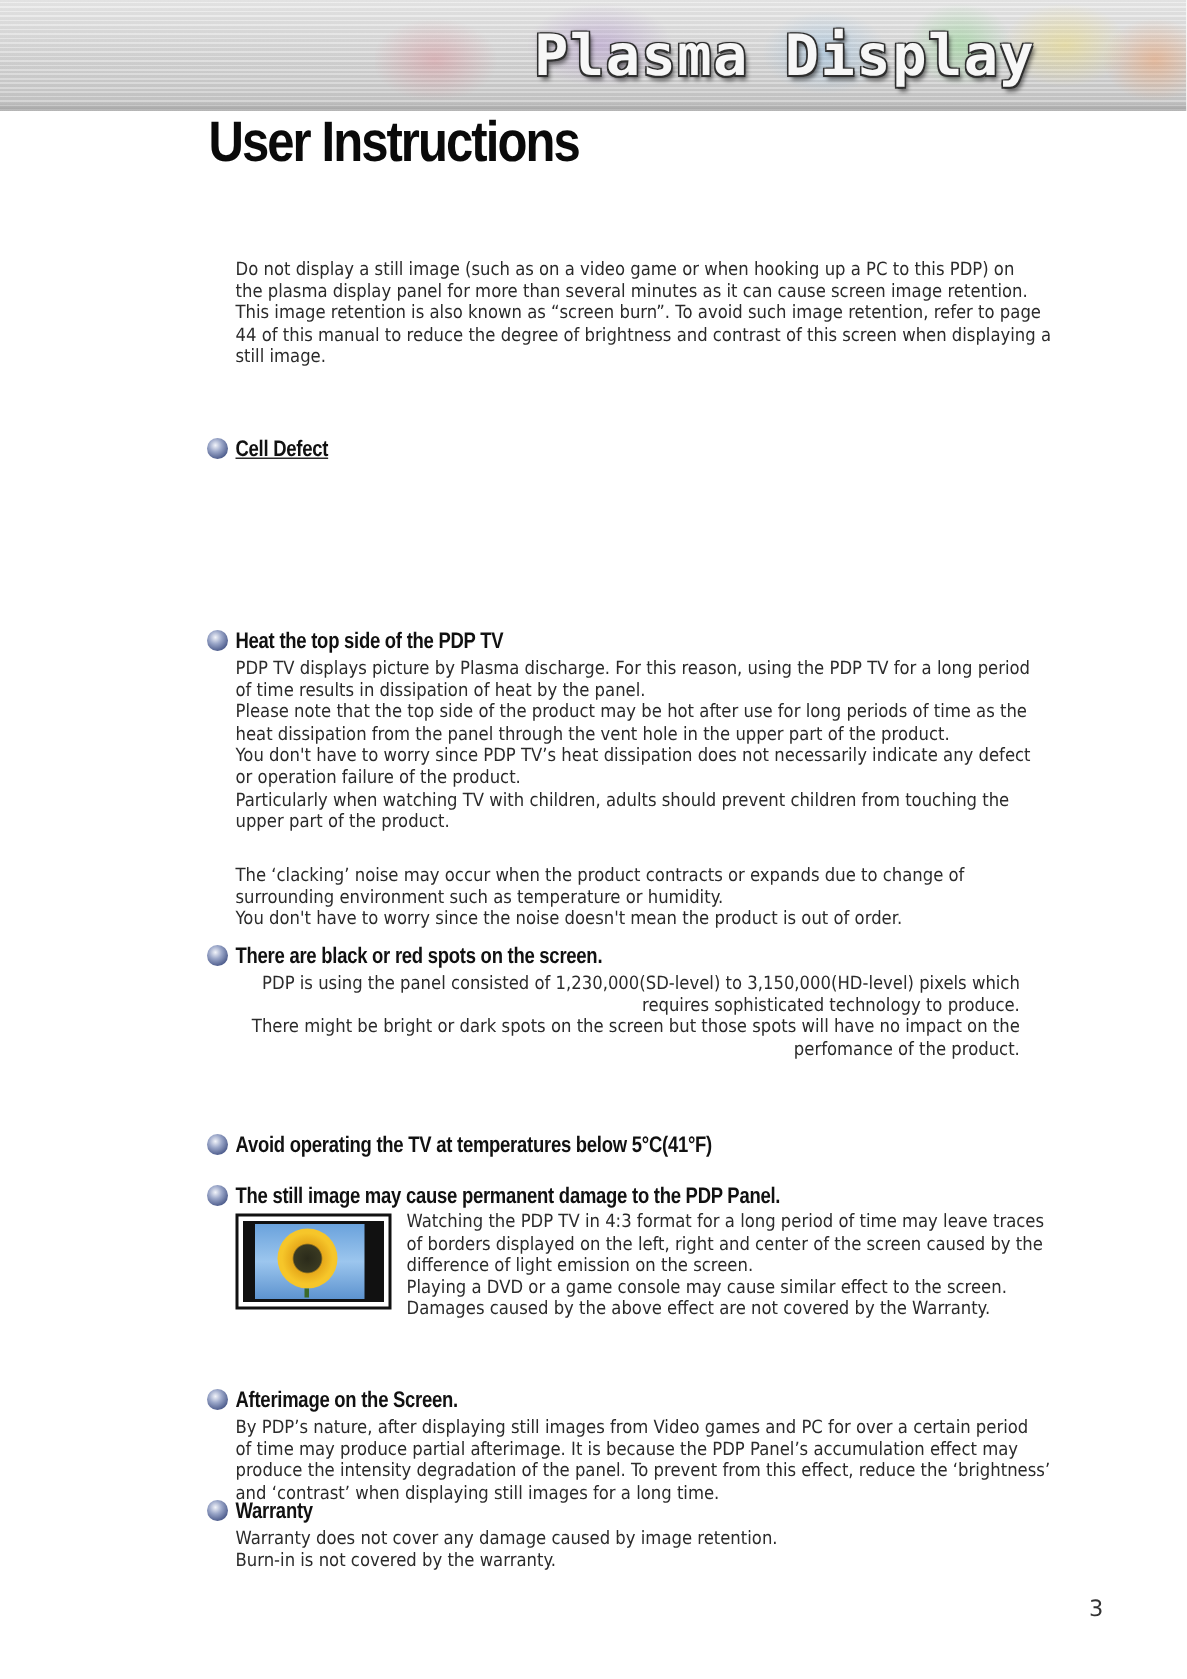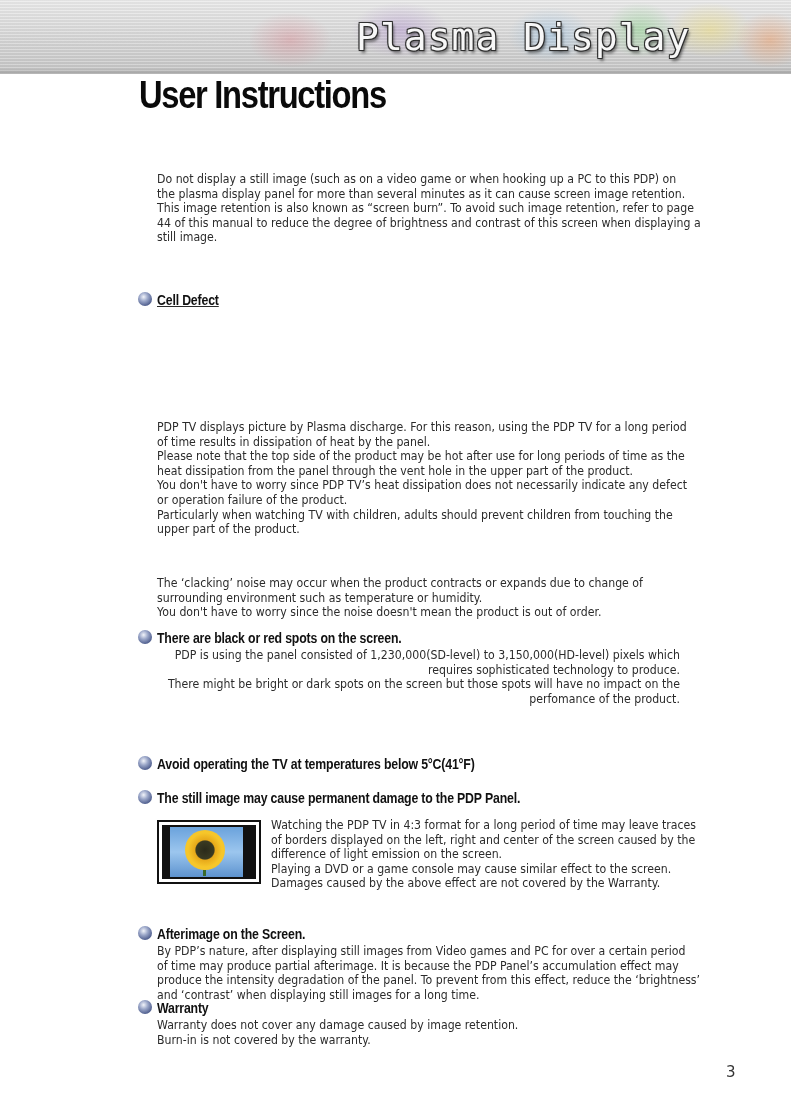--- a/index.html
+++ b/index.html
@@ -26,21 +26,21 @@
       radial-gradient(ellipse 60px 40px at 460px 30px, rgba(240,220,110,0.45), transparent 70%),
       radial-gradient(ellipse 50px 40px at 520px 40px, rgba(240,150,90,0.45), transparent 70%);
   }
   .banner .bottom-shadow {
     position:absolute; left:0; bottom:0; width:100%; height:6px;
     background:linear-gradient(180deg, rgba(0,0,0,0) 0%, rgba(0,0,0,0.15) 100%);
   }
   .banner-title {
     position:absolute; left:356px; top:18px;
     font-family:"DejaVu Sans Mono", monospace; font-size:38px; letter-spacing:1px;
-    color:#f7f7f7; font-weight:normal;
+    color:#f7f7f7; font-weight:bold;
     text-shadow: 0 0 2px #222, 1px 1px 0 #333, -1px -1px 0 #333, 1px -1px 0 #333, -1px 1px 0 #333, 2px 3px 3px rgba(0,0,0,0.5);
     line-height:1;
   }
   .page-title {
     position:absolute; left:139px; top:74px;
     font-family:"Liberation Sans", sans-serif; font-weight:bold; font-size:38px;
     letter-spacing:-1.5px; transform:scaleX(0.86); transform-origin:left top;
     color:#0a0a0a; line-height:1.15; margin:0;
   }
   .section { position:absolute; left:138px; width:600px; }
@@ -53,21 +53,21 @@
     font-family:"Liberation Sans", sans-serif; font-weight:bold; font-size:15px;
     color:#111; transform:scaleX(0.82); transform-origin:left center; white-space:nowrap;
     letter-spacing:-0.2px;
   }
   .sec-body { margin-left:19px; margin-top:2px; }
   .line {
     font-family:"DejaVu Sans", sans-serif; font-size:12.2px; line-height:14.6px;
     color:#2b2b2b; white-space:nowrap; transform:scaleX(0.9); transform-origin:left top;
     height:14.6px;
   }
-  .still-wrap { display:flex; margin-left:19px; margin-top:12px; }
+  .still-wrap { display:flex; margin-left:19px; margin-top:1px; }
   .thumb-frame {
     width:104px; height:64px; border:2px solid #111; background:#fff; padding:3px;
     box-sizing:border-box; margin-right:10px; margin-top:2px; flex:none;
   }
   .thumb-inner {
     width:100%; height:100%; border:1px solid #111; box-sizing:border-box; background:#111; position:relative;
   }
   .thumb-sky {
     position:absolute; left:7px; right:12px; top:1px; bottom:1px;
     background:linear-gradient(180deg,#6aa2dc 0%,#9cc6ee 50%,#5d93cf 100%);
@@ -108,20 +108,24 @@
   <div class="sec-head">
     <span class="bullet"></span>
     <span class="sec-title">Cell Defect</span>
   </div>
 </div>
 
 <div class="section" style="top:361px;">
 </div>
 
 <div class="section" style="top:418px;">
+  <div class="sec-head">
+    <span class="bullet"></span>
+    <span class="sec-title">Heat the top side of the PDP TV</span>
+  </div>
   <div class="sec-body">
     <div class="line">PDP TV displays picture by Plasma discharge. For this reason, using the PDP TV for a long period</div>
     <div class="line">of time results in dissipation of heat by the panel.</div>
     <div class="line">Please note that the top side of the product may be hot after use for long periods of time as the</div>
     <div class="line">heat dissipation from the panel through the vent hole in the upper part of the product.</div>
     <div class="line">You don't have to worry since PDP TV’s heat dissipation does not necessarily indicate any defect</div>
     <div class="line">or operation failure of the product.</div>
     <div class="line">Particularly when watching TV with children, adults should prevent children from touching the</div>
     <div class="line">upper part of the product.</div>
   </div>

